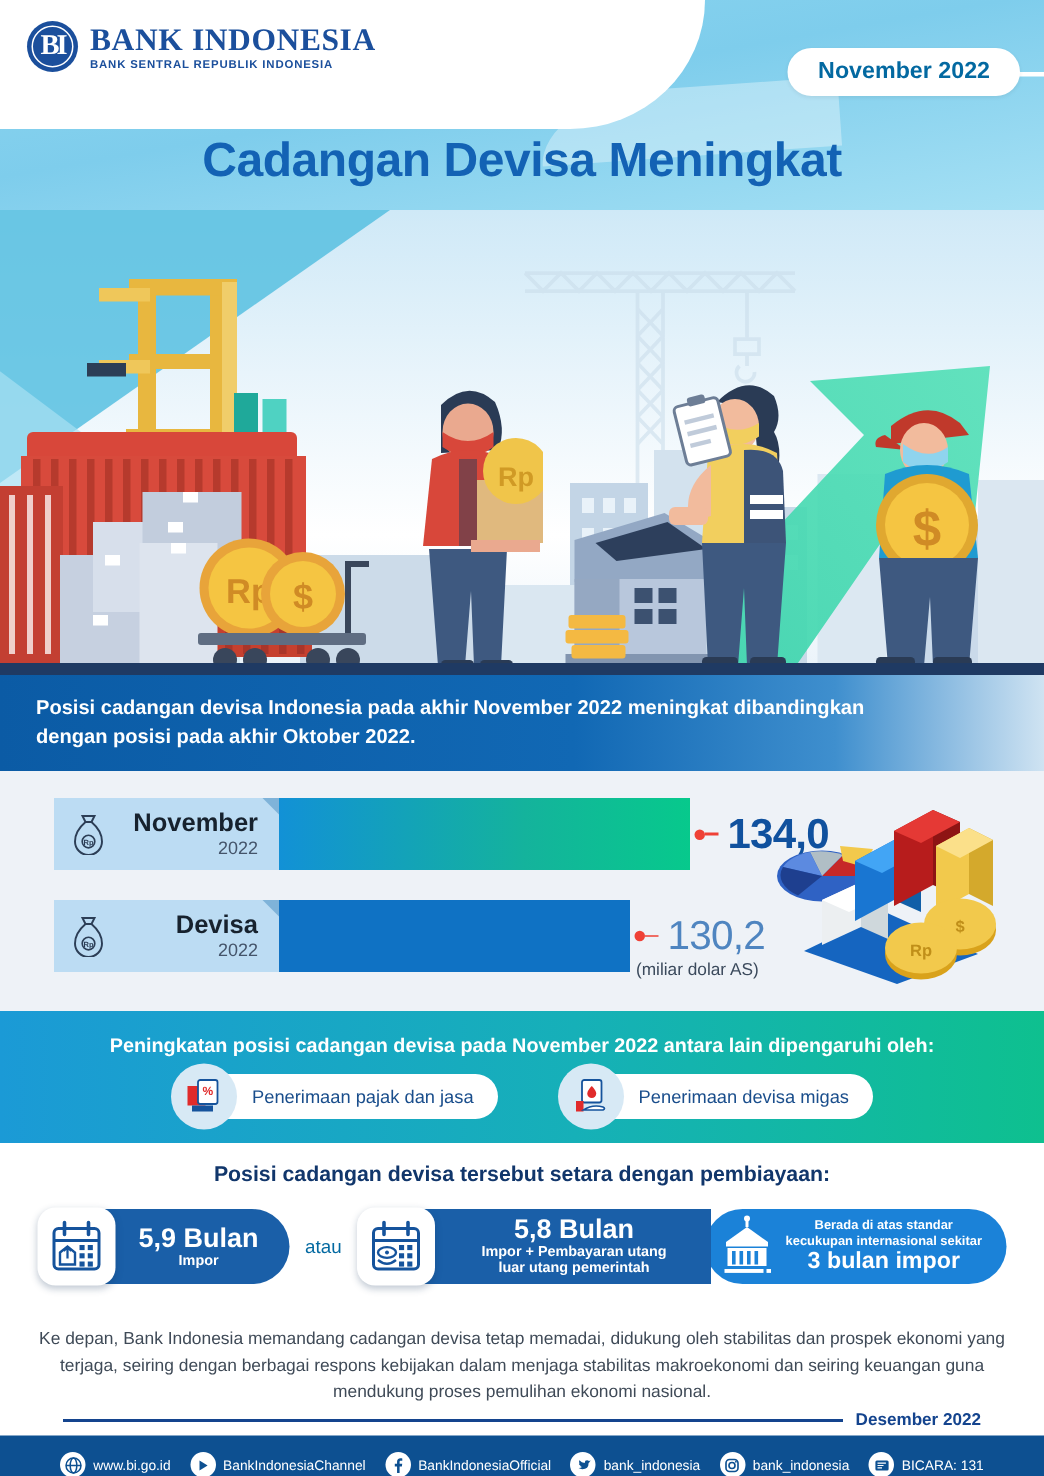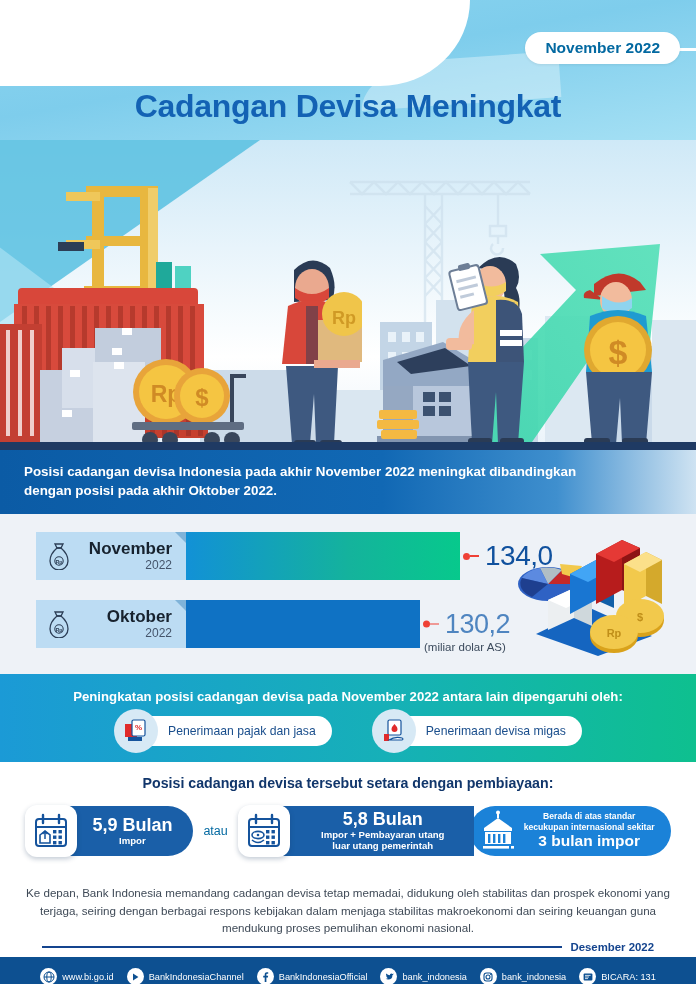--- a/index.html
+++ b/index.html
@@ -156,21 +156,21 @@
   .bar-val {
     position:absolute; left:100%; top:50%; transform:translateY(-50%);
     display:flex; align-items:center; gap:0; white-space:nowrap;
   }
   .dotconn { display:flex; align-items:center; margin-right:6px; }
   .dotconn i {
     width:7px; height:7px; border-radius:50%;
     background:#ef4136; display:block; margin-left:3px;
   }
   .dotconn b { width:9px; height:1.6px; background:#ef4136; display:block; }
-  .val-nov { color:#10519e; font-size:28px; font-weight:normal; letter-spacing:-.5px; }
+  .val-nov { color:#10519e; font-size:28px; font-weight:bold; letter-spacing:-.5px; }
   .val-okt { color:#4f85c0; font-size:27px; font-weight:normal; letter-spacing:-.5px; }
   .unit {
     position:absolute; left:424px; top:127px;
     color:#3b4a5c; font-size:11.5px;
   }
   .chart3d { position:absolute; right:14px; top:24px; width:170px; height:120px; }
 
   
   .factors {
     background:linear-gradient(90deg,#1b9ad6 0%,#16b0b8 55%,#0ec08f 100%);
@@ -260,20 +260,29 @@
 </style>
 </head>
 <body>
 
 <div id="page">
 
   <div class="header">
     <div class="hdr-wave"></div>
     <div class="hdr-wave2"></div>
 
+    <div class="logo-wrap">
+      <div class="logo-mark">
+          <span>BI</span>
+        </div>
+      <div class="logo-text">
+        <div class="logo-title">BANK INDONESIA</div>
+        <div class="logo-sub">BANK SENTRAL REPUBLIK INDONESIA</div>
+      </div>
+    </div>
 
     <div class="date-tail"></div>
     <div class="date-badge">November 2022</div>
     <div class="main-title">Cadangan Devisa Meningkat</div>
   </div>
 
   <div class="illus">
     <div class="sky-diag"></div>
     <div class="sky-diag2"></div>
 
@@ -526,21 +535,21 @@
 
     <div class="bar-row">
       <div class="bar-label">
         <svg width="22" height="28" viewBox="0 0 22 28">
           <path d="M7 2 h8 l-2 4 h-4 z" fill="none" stroke="#2c3e56" stroke-width="1.3"></path>
           <path d="M9 6 q-7 6 -7 13 a9 9 0 0 0 18 0 q0 -7 -7 -13 z" fill="none" stroke="#2c3e56" stroke-width="1.3"></path>
           <circle cx="11" cy="19" r="4.2" fill="none" stroke="#2c3e56" stroke-width="1.1"></circle>
           <text x="11" y="21.5" font-family="Liberation Sans, sans-serif" font-size="5" font-weight="bold" fill="#2c3e56" text-anchor="middle">Rp</text>
         </svg>
         <span class="lbl-txt">
-          <span class="m">Oktober</span>
+          <span class="m">Devisa</span>
           <span class="y">2022</span>
         </span>
       </div>
       <div class="bar-fill bar-okt" style="width:234px">
         <span class="bar-val">
           <span class="dotconn">
               <i></i>
               <b></b>
             </span>
           <span class="val-okt">130,2</span>

